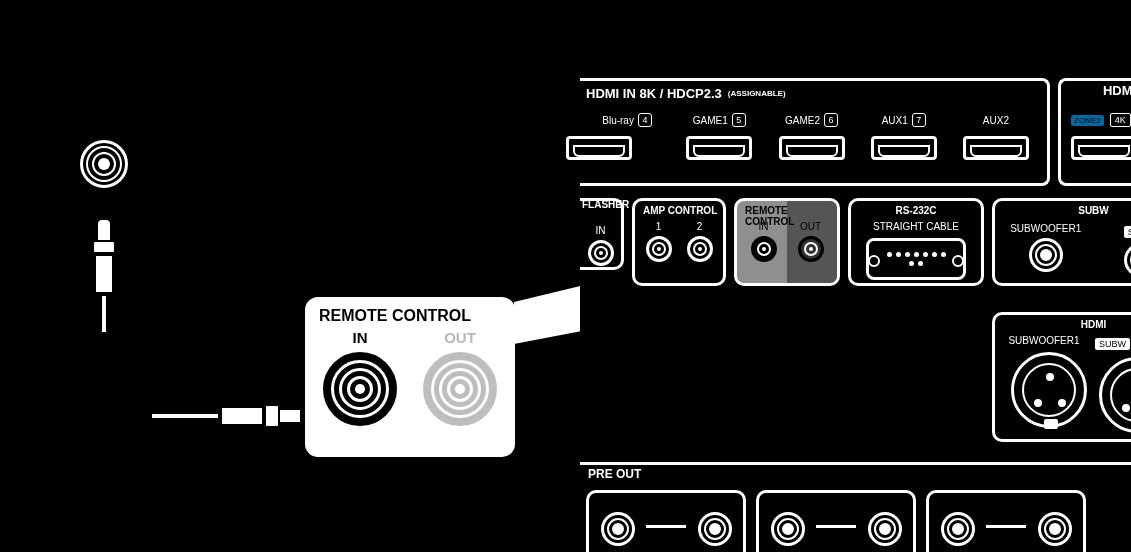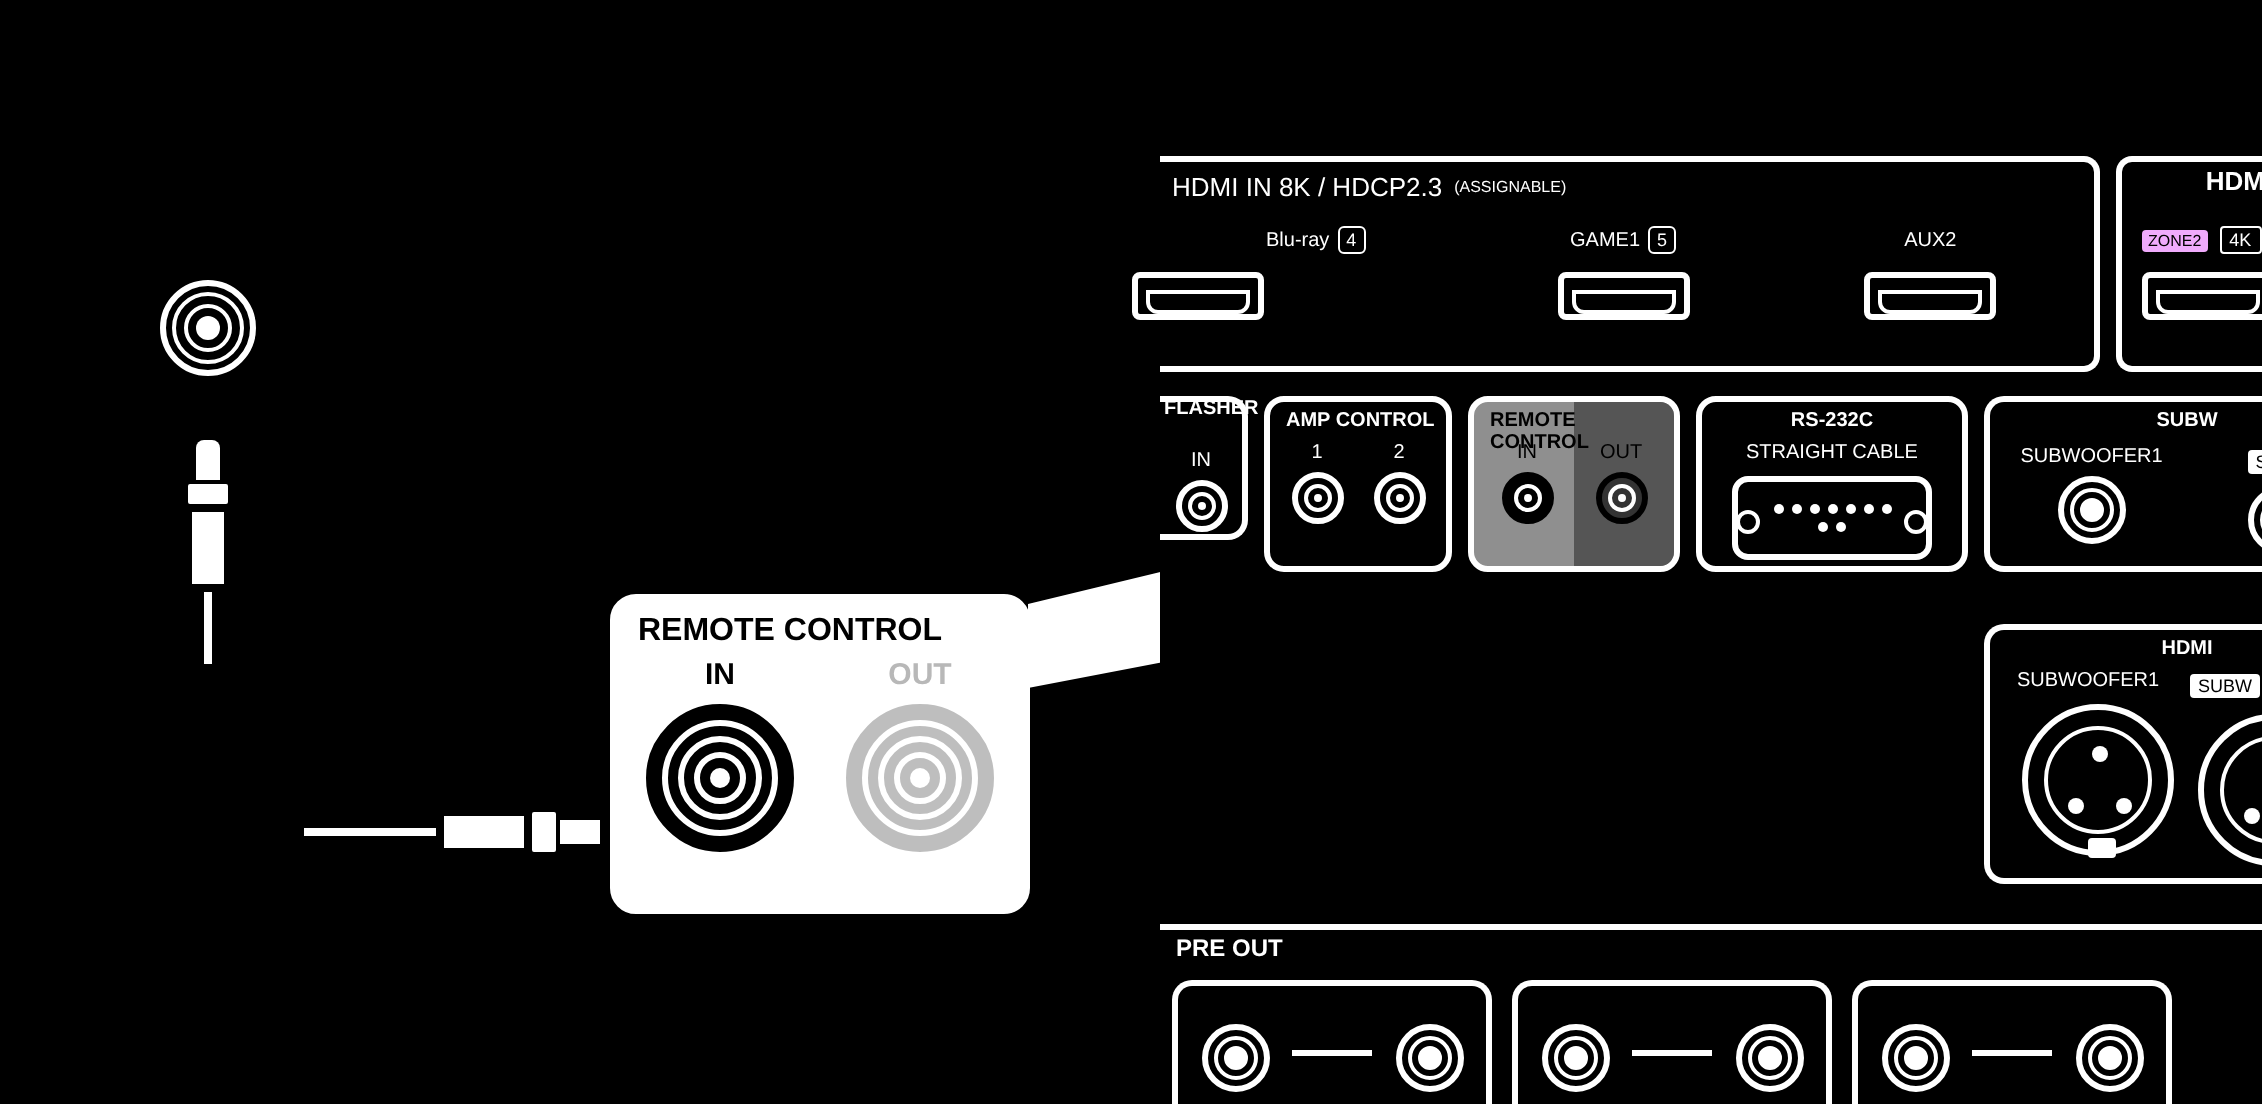--- a/index.html
+++ b/index.html
@@ -137,21 +137,21 @@
   .hdmi-header {
     position: absolute;
     left: 0; top: 78px;
     width: 470px; height: 28px;
     border: 3px solid #fff;
     border-left: none;
     border-top-right-radius: 8px;
     border-bottom: none;
     padding-left: 6px;
     display: flex; align-items: center; gap: 6px;
-    font-size: 13px; font-weight: normal;
+    font-size: 13px; font-weight: bold;
   }
   .assignable { font-size: 8px; }
   .hdmi-header-right {
     position: absolute;
     left: 478px; top: 78px;
     width: 120px; height: 28px;
     border: 3px solid #fff;
     border-right: none;
     border-top-left-radius: 8px;
     border-bottom: none;
@@ -267,21 +267,21 @@
   }
   .preout-sec {
     width: 160px; height: 70px;
     border: 3px solid #fff; border-radius: 10px;
     display: flex; justify-content: space-around; align-items: center;
     border-bottom: none;
     border-bottom-left-radius: 0;
     border-bottom-right-radius: 0;
   }
   .white-chip {
-    background: #f0abfc; color: #000;
+    background: #0369a1; color: #000;
     font-size: 8px; padding: 1px 3px; border-radius: 2px;
   }
   .sub-label-inv { background:#fff; color:#000; font-size:9px; padding:1px 4px; border-radius:2px; display:inline-block; }
 </style>
 </head>
 <body>
 
 <div class="black-area">
   <div class="jack-small">
     <div class="concentric" style="inset:3px;border:2px solid #fff;"></div>
@@ -346,20 +346,34 @@
       <div class="hdmi-label">
           <span>Blu-ray</span>
           <span class="hdmi-num">4</span>
         </div>
       <div class="hdmi-port" style="margin-left:-20px;"></div>
     </div>
     <div class="hdmi-item">
       <div class="hdmi-label">
           <span>GAME1</span>
           <span class="hdmi-num">5</span>
+        </div>
+      <div class="hdmi-port"></div>
+    </div>
+    <div class="hdmi-item">
+      <div class="hdmi-label">
+          <span>GAME2</span>
+          <span class="hdmi-num">6</span>
+        </div>
+      <div class="hdmi-port"></div>
+    </div>
+    <div class="hdmi-item">
+      <div class="hdmi-label">
+          <span>AUX1</span>
+          <span class="hdmi-num">7</span>
         </div>
       <div class="hdmi-port"></div>
     </div>
     <div class="hdmi-item">
       <div class="hdmi-label">
           <span>AUX2</span>
         </div>
       <div class="hdmi-port"></div>
     </div>
   </div>

